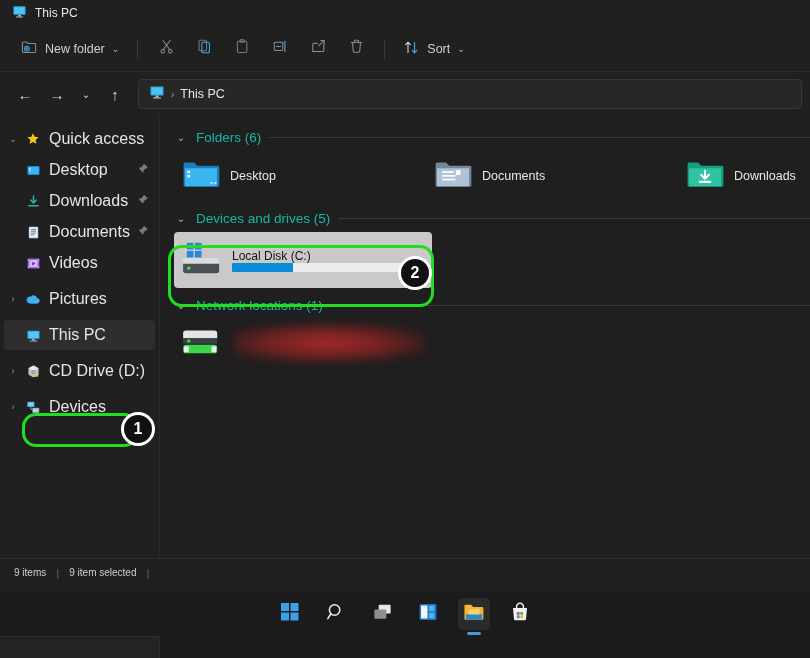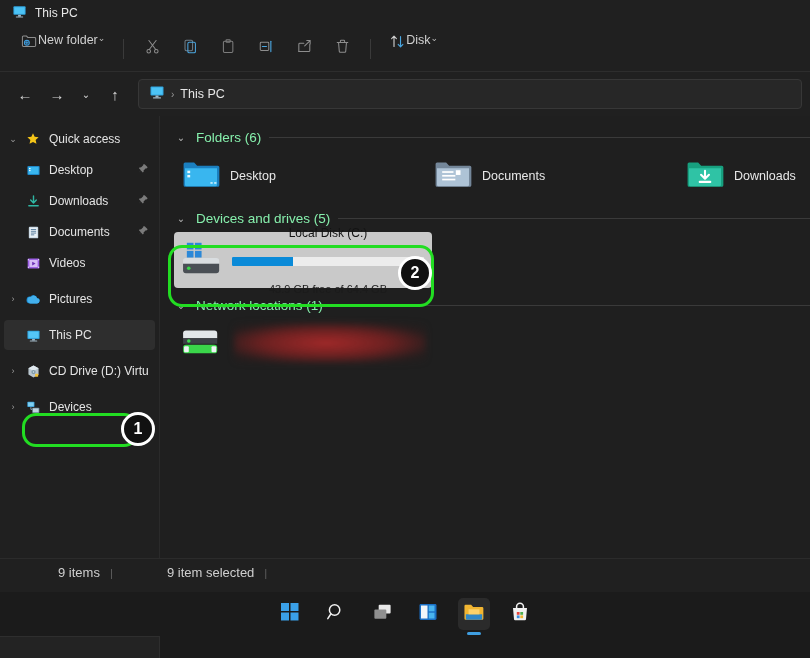--- a/index.html
+++ b/index.html
@@ -18,21 +18,21 @@
   }
   .titlebar .tb-text { color: #e8e8e8; font-size: 12px; }
 
   
   .toolbar {
     height: 46px; display: flex; align-items: center;
     padding: 0 12px; background: #202020;
     border-bottom: 1px solid #2d2d2d;
   }
   .tb-btn {
-    height: 32px; display: flex; 
+    height: 32px; display: flex; align-items: center; gap: 7px;
     padding: 0 9px; border-radius: 4px; color: #d0d0d0; font-size: 12.5px;
     white-space: nowrap;
   }
   .tb-icon-btn {
     width: 38px; height: 32px; display: flex; align-items: center;
     justify-content: center; border-radius: 4px;
   }
   .tb-sep { width: 1px; height: 20px; background: #3a3a3a; margin: 0 9px; }
   .caret { font-size: 9px; color: #b9b9b9; }
 
@@ -69,66 +69,66 @@
   }
   .nav-item.selected { background: #2e2e2e; }
   .nav-chev {
     width: 18px; text-align: center; color: #9d9d9d; font-size: 9px; flex: none;
   }
   .nav-ico {
     width: 22px; display: flex; align-items: center; justify-content: center;
     flex: none;
   }
   .nav-label {
-    color: #e4e4e4; font-size: 12px; margin-left: 5px;
+    color: #e4e4e4; font-size: 16px; margin-left: 5px;
     overflow: hidden; white-space: nowrap;
   }
   .pin { margin-left: auto; opacity: .75; }
   .indent { padding-left: 18px; }
 
   
   .content { flex: 1; background: #1f1f1f; padding: 10px 0 0 14px; position: relative; }
   .group-hdr { display: flex; align-items: center; gap: 8px; margin: 4px 0 6px 0; }
   .group-chev { color: #b4b4b4; font-size: 10px; width: 14px; text-align: center; }
-  .group-title { color: #86efac; font-size: 13.5px; white-space: nowrap; }
+  .group-title { color: #14b8a6; font-size: 13.5px; white-space: nowrap; }
   .group-rule { flex: 1; height: 1px; background: #3a3a3a; margin-right: 18px; }
 
   .tilerow { display: flex; }
   .tile {
     width: 252px; height: 50px; display: flex; align-items: center; gap: 10px;
     padding: 0 8px; border-radius: 4px;
   }
   .tile-label { color: #e8e8e8; font-size: 12.5px; }
 
   .drive-tile {
     width: 258px; height: 56px; display: flex; align-items: center; gap: 8px;
     padding: 4px 8px; border-radius: 4px; background: #c9c9c9;
   }
-  .drive-meta { flex: 1; display: flex; flex-direction: column; gap: 17px; text-align: center; }
+  .drive-meta { flex: 1; display: flex; flex-direction: column; gap: 0; }
   .drive-name { color: #141414; font-size: 12px; }
   .drive-free { color: #1b1b1b; font-size: 11px; }
   .bar-track {
     height: 9px; width: 100%; background: #ececec; border-radius: 1px; overflow: hidden;
   }
   .bar-fill { height: 100%; background: #0a8ad8; }
 
   
   .net-tile { display: flex; align-items: center; gap: 10px; padding: 4px 8px; }
   .redacted {
     width: 192px; height: 40px; border-radius: 4px;
     background: radial-gradient(ellipse at 48% 50%, rgba(170,42,42,.95) 0%, rgba(135,34,34,.75) 45%, rgba(60,26,26,.25) 78%, rgba(31,31,31,0) 100%);
     filter: blur(3px);
   }
 
   
   .statusbar {
     height: 28px; display: flex; align-items: center; gap: 10px;
     padding-left: 14px; background: #202020; border-top: 1px solid #2b2b2b;
   }
-  .status-text { color: #cfcfcf; font-size: 13px; margin-left: 44px; }
+  .status-text { color: #cfcfcf; font-size: 10px; }
   .status-div { color: #5e5e5e; font-size: 11.5px; }
 
   
   .desktop { position: absolute; left: 0; top: 592px; width: 810px; height: 66px; background: #1b1b1b; }
   .desk-panel { position: absolute; left: 0; top: 44px; width: 160px; height: 22px; background: #232323; border-right: 1px solid #2e2e2e; border-top: 1px solid #2e2e2e; }
   .taskbar { position: absolute; left: 0; top: 0; width: 810px; height: 44px; display: flex; align-items: center; justify-content: center; gap: 14px; }
   .task-btn { width: 32px; height: 32px; display: flex; align-items: center; justify-content: center; border-radius: 5px; position: relative; }
   .task-btn.active { background: #2b2b2b; }
   .task-ind { position: absolute; bottom: -5px; left: 50%; transform: translateX(-50%); width: 14px; height: 3px; border-radius: 2px; background: #3f9ee0; }
 
@@ -237,21 +237,21 @@
 
     <div class="tb-sep"></div>
 
     <div class="tb-btn">
       <span>
         <svg width="17" height="17" viewBox="0 0 18 18">
           <path d="M5.3 14.2V3.4M2.8 5.9l2.5-2.5 2.5 2.5" fill="none" stroke="#cfcfcf" stroke-width="1.2" stroke-linecap="round" stroke-linejoin="round"></path>
           <path d="M12.2 3.8v10.8M9.7 12.1l2.5 2.5 2.5-2.5" fill="none" stroke="#4aa6e0" stroke-width="1.2" stroke-linecap="round" stroke-linejoin="round"></path>
         </svg>
       </span>
-      <span>Disk</span>
+      <span>Sort</span>
       <span class="caret">⌄</span>
     </div>
   </div>
 
   <div class="addrrow">
     <div class="navbtn">←</div>
     <div class="navbtn">→</div>
     <div class="navbtn small">⌄</div>
     <div class="navbtn">↑</div>
     <div class="addrbar">
@@ -469,21 +469,20 @@
             <path d="M4 20h32a3 3 0 013 3v3H1v-3a3 3 0 013-3z" fill="#d9dde0"></path>
             <path d="M1 26h38v7a3 3 0 01-3 3H4a3 3 0 01-3-3z" fill="#4a4f55"></path>
             <circle cx="7" cy="30.8" r="1.9" fill="#3ad64a"></circle>
           </svg>
         </span>
         <div class="drive-meta">
           <span class="drive-name">Local Disk (C:)</span>
           <div class="bar-track">
             <div class="bar-fill" id="driveFill" style="width: 32%;"></div>
           </div>
-          <span class="drive-free">43.9 GB free of 64.4 GB</span>
         </div>
       </div>
 
       <div class="group-hdr" style="margin-top:10px">
         <span class="group-chev">⌄</span>
         <span class="group-title">Network locations (1)</span>
         <span class="group-rule"></span>
       </div>
 
       <div class="net-tile">

